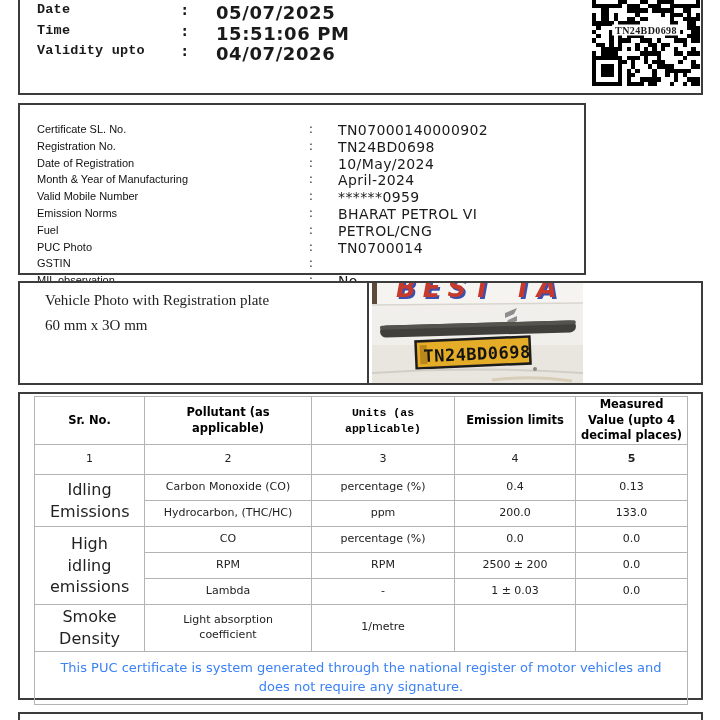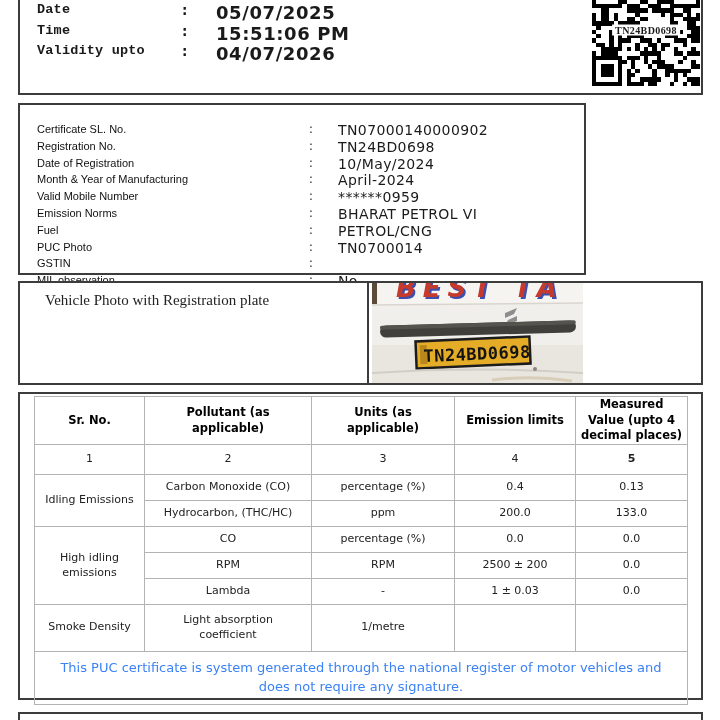--- a/index.html
+++ b/index.html
@@ -40,23 +40,23 @@
   
   #table-box { left:18px; top:392px; width:685px; height:308px; }
   table { position:absolute; left:14px; top:2px; width:653px; border-collapse:collapse; table-layout:fixed; }
   th, td { border:1px solid #b3b3b3; text-align:center; vertical-align:middle;
     font-size:11px; color:#222; line-height:1.35; }
   th { font-weight:bold; font-size:11.5px; color:#000; }
   tr.head-row th { height:48px; }
   tr.index-row td { height:30px; }
   tr.data-row td { height:26px; }
   tr.smoke-row td { height:39px; }
-  td.group { font-size:11px; padding:0 4px; }
+  td.group { font-size:16px; padding:0 15px; }
   th.c2, td.c2 { padding:8px 28px; }
-  th.c3, td.c3 { padding:0 24px; }
+  th.c3, td.c3 { padding:0 24px;font-family:Liberation Mono, monospace; }
   th.c5 { padding:0 4px; }
   td.b { font-weight:bold; }
   tr.note-row td { height:53px; font-size:13px; padding:0 18px; line-height:1.45; color:#3b82f6; }
 
   
   #bottom-box { left:18px; top:712px; width:685px; height:30px; }
 </style>
 </head>
 <body>
 
@@ -375,20 +375,21 @@
   <div class="drow">
     <span class="lbl">MIL observation</span>
     <span class="col">:</span>
     <span class="val">No</span>
   </div>
 </div>
 
 <div class="box" id="photo-box">
   <div id="photo-caption">
     <div>Vehicle Photo with Registration plate</div>
+    <div>60 mm x 3O mm</div>
   </div>
   <div id="photo-divider"></div>
   <svg id="vehicle-photo" viewBox="0 0 211 100">
     <rect x="0" y="0" width="211" height="100" fill="#eceae5"></rect>
 
     <rect x="0" y="0" width="211" height="21" fill="#f6f4f0"></rect>
     <text x="110" y="16" text-anchor="middle" font-size="26" font-weight="bold" font-style="italic" fill="#3a4fae" letter-spacing="7" font-family="'DejaVu Sans',sans-serif">BEST TA</text>
     <text x="108" y="14" text-anchor="middle" font-size="26" font-weight="bold" font-style="italic" fill="#c63a2e" letter-spacing="7" font-family="'DejaVu Sans',sans-serif">BEST TA</text>
     <rect x="0" y="0" width="5" height="34" fill="#5d4b3a"></rect>
 

